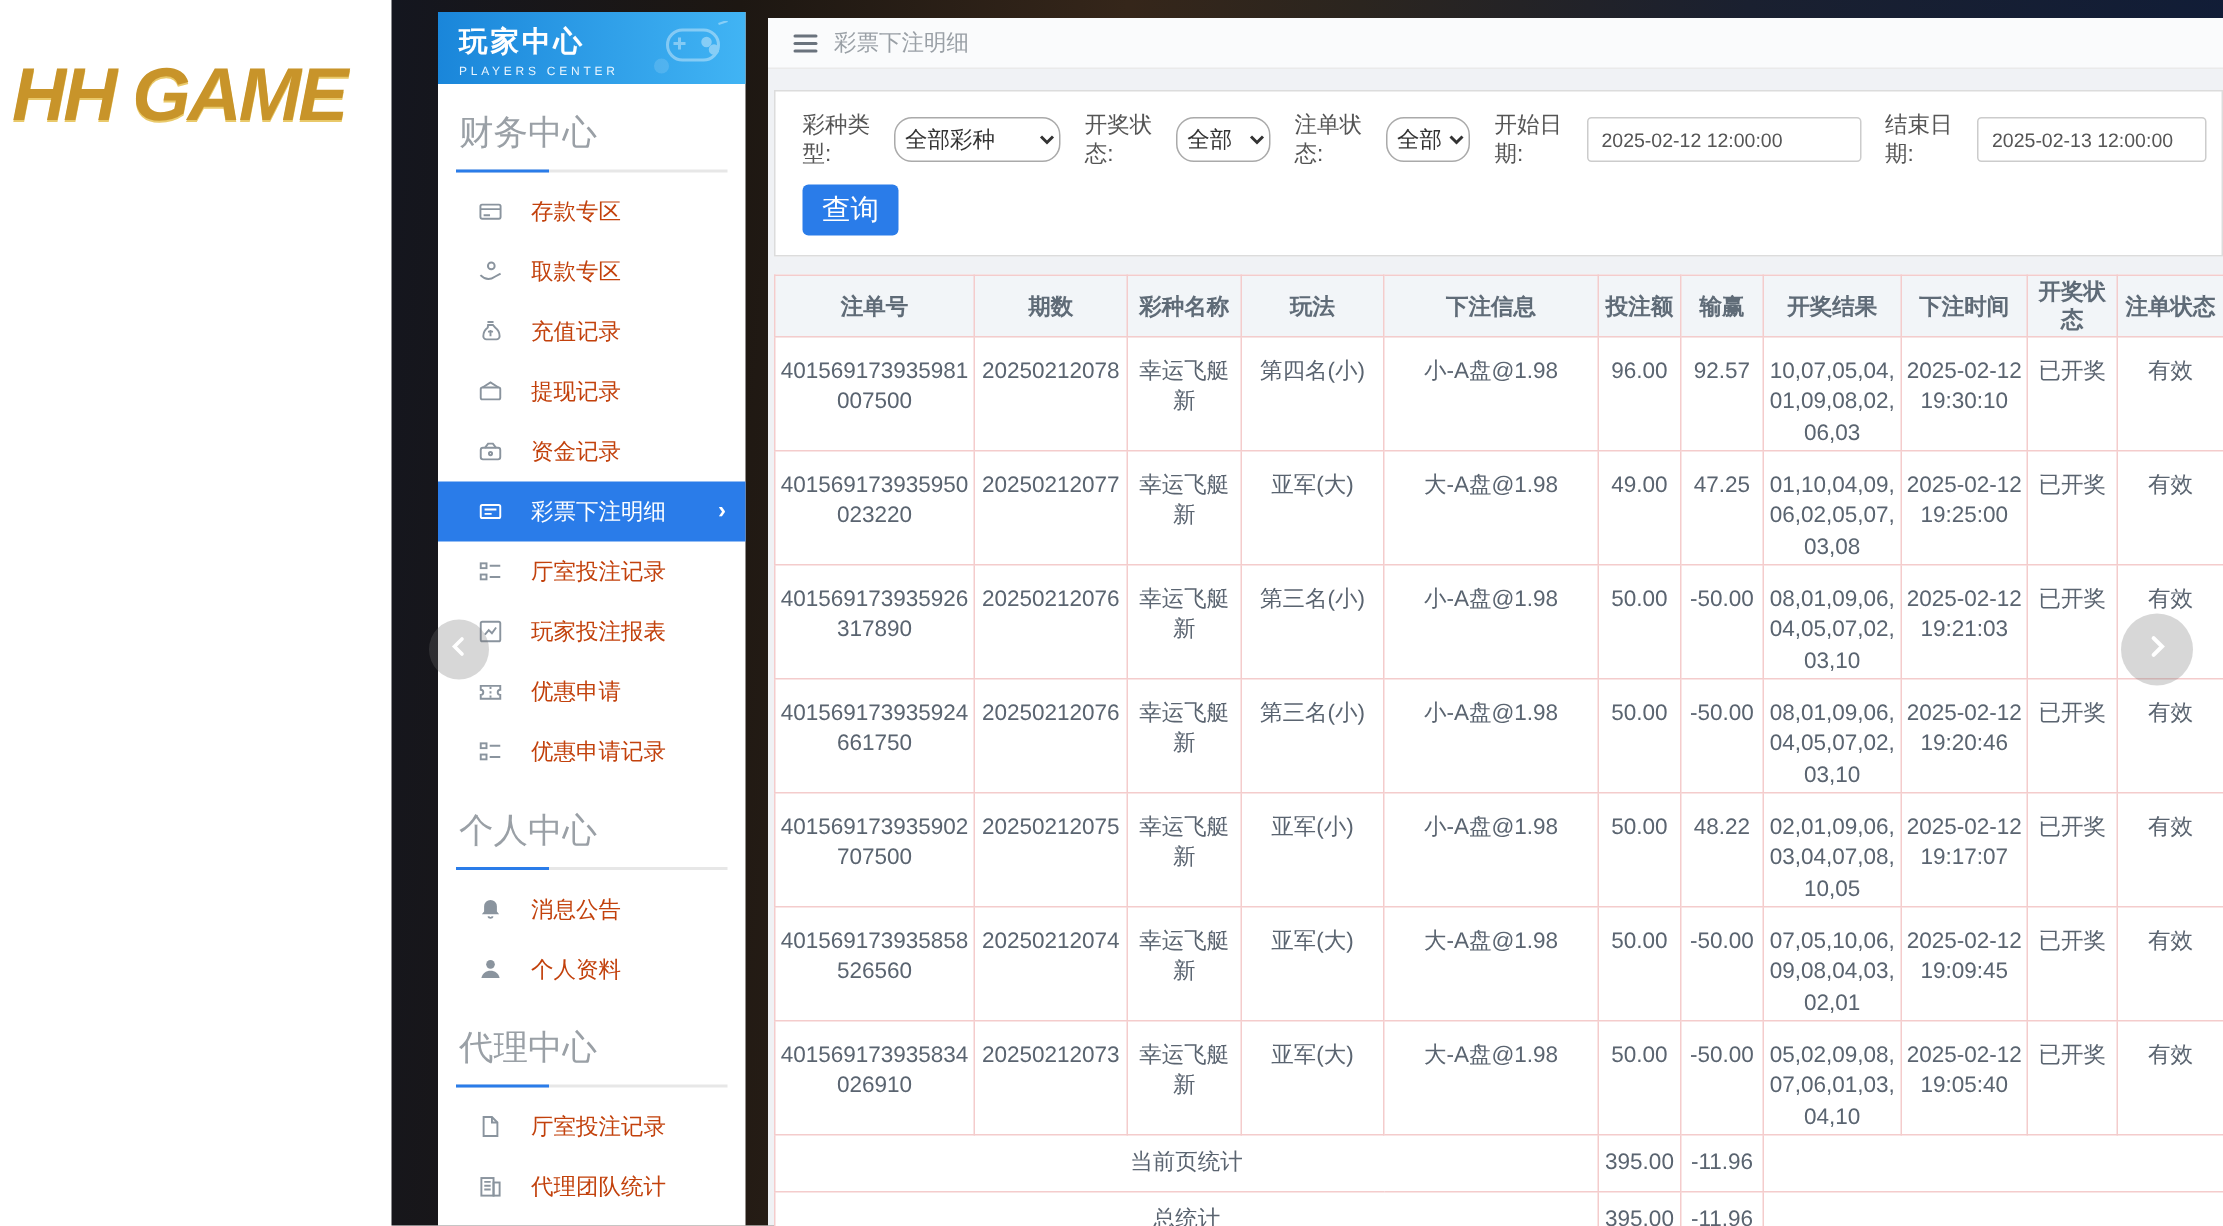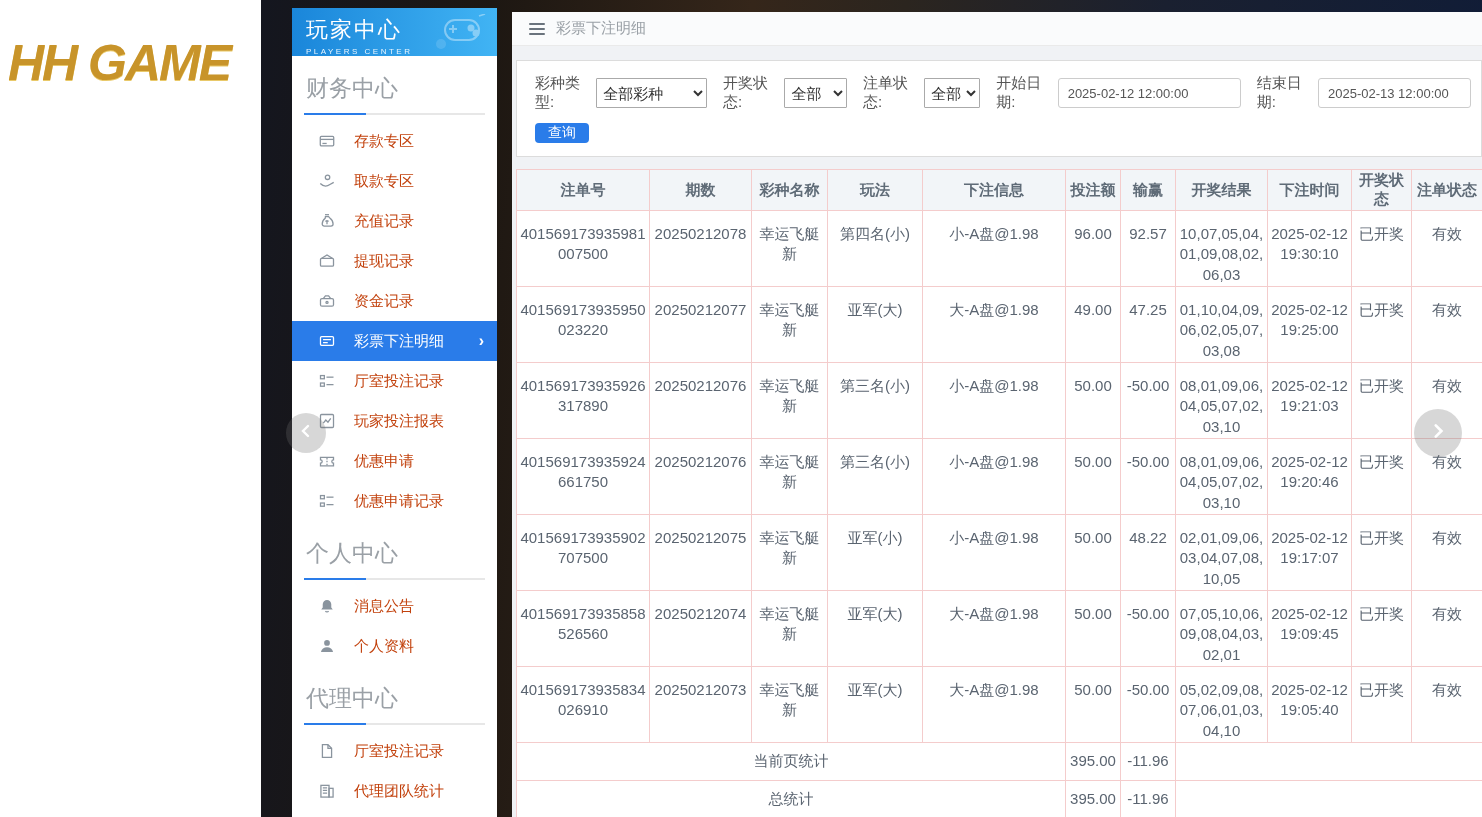--- a/index.html
+++ b/index.html
@@ -13,21 +13,21 @@
           text-shadow:0 1px 0 #e9c96a; }
 
   
   .app { position:absolute; left:261px; top:0; width:1221px; height:817px;
          background:linear-gradient(95deg,#14161f 0%,#1d1712 18%,#35261a 38%,#2b251f 50%,#1a2030 70%,#0f1c38 100%); }
 
   
   .sidebar { position:absolute; left:31px; top:8px; width:205px; height:809px; background:#fff; }
   .side-header { height:48px; background:linear-gradient(90deg,#1a86da,#41b4f4); position:relative;
                  padding:7px 0 0 14px; overflow:hidden; }
-  .side-title { color:#fff; font-size:22px; font-weight:normal; letter-spacing:2px; }
+  .side-title { color:#fff; font-size:19px; font-weight:bold; letter-spacing:2px; }
   .side-sub { color:#e8f5ff; font-size:8px; letter-spacing:2.5px; margin-top:2px; }
   .gamepad { position:absolute; right:8px; top:6px; opacity:.38; }
   .side-section { color:#9aa0a6; font-size:23px; padding:17px 14px 9px 14px; }
   .side-underline { height:2px; margin:0 12px 6px 12px; background:#e7e7e7; position:relative; }
   .side-underline i { display:block; position:absolute; left:0; top:0; width:62px; height:2px; background:#2a7ce9; }
   .menu-item { height:40px; display:flex; align-items:center; padding-left:27px; color:#c2410c;
                font-size:15px; gap:19px; cursor:pointer; position:relative; }
   .menu-item .mi-icon { width:16px; height:16px; color:#8a949e; display:inline-flex; }
   .menu-item.active { background:#2a7ce9; color:#fff; }
   .menu-item.active .mi-icon { color:#fff; }
@@ -39,28 +39,28 @@
             display:flex; align-items:center; padding-left:17px; gap:11px; }
   .hamburger { width:16px; display:inline-flex; flex-direction:column; gap:3px; cursor:pointer; }
   .hamburger b { height:2px; background:#6a737d; border-radius:1px; }
   .topbar-title { color:#9aa0a6; font-size:15px; }
   .content { padding:14px 0 0 4px; }
 
   .filter-panel { background:#fff; border:1px solid #dcdcdc; padding:13px 10px 13px 18px; }
   .filter-row { display:flex; align-items:center; gap:8px; flex-wrap:nowrap; }
   .filter-row label { color:#555; font-size:15px; margin-left:8px; }
   .filter-row label:first-child { margin-left:0; }
-  select { height:30px; border:1px solid #aaa; border-radius:1px; background:#fff; color:#333;
+  select { height:30px; border:1px solid #aaa; border-radius:12px; background:#fff; color:#333;
            font-size:15px; font-family:inherit; padding:0 2px; }
   .sel-type { width:132px; } .sel-draw { width:74px; } .sel-order { width:56px; }
   .date-input { height:30px; border:1px solid #ccc; border-radius:3px; color:#555; font-size:13px;
                 font-family:inherit; padding:0 9px; }
   .date-start { width:183px; } .date-end { width:153px; }
   .query-btn { margin-top:11px; background:#2a7ce9; color:#fff; border:none; border-radius:4px;
-               height:20px; padding:0 13px; font-size:14px; font-family:inherit; cursor:pointer; }
+               height:34px; padding:0 13px; font-size:19px; font-family:inherit; cursor:pointer; }
 
   .table-wrap { margin-top:12px; }
   table { width:100%; border-collapse:collapse; table-layout:fixed; background:#fff; border:1px solid #e3e3e3; }
   th { background:#f2f5f8; color:#5f6b77; font-size:15px; font-weight:bold; height:41px;
        border:1px solid #f4cccc; padding:0; }
   td { border:1px solid #f4cccc; color:#5a6470; font-size:15px; text-align:center;
        vertical-align:top; padding:13px 3px 0 3px; word-break:break-all; line-height:1.35; }
   tbody tr { height:76px; }
   tr.summary { height:38px; }
   tr.summary td { vertical-align:middle; padding:0 3px; }

